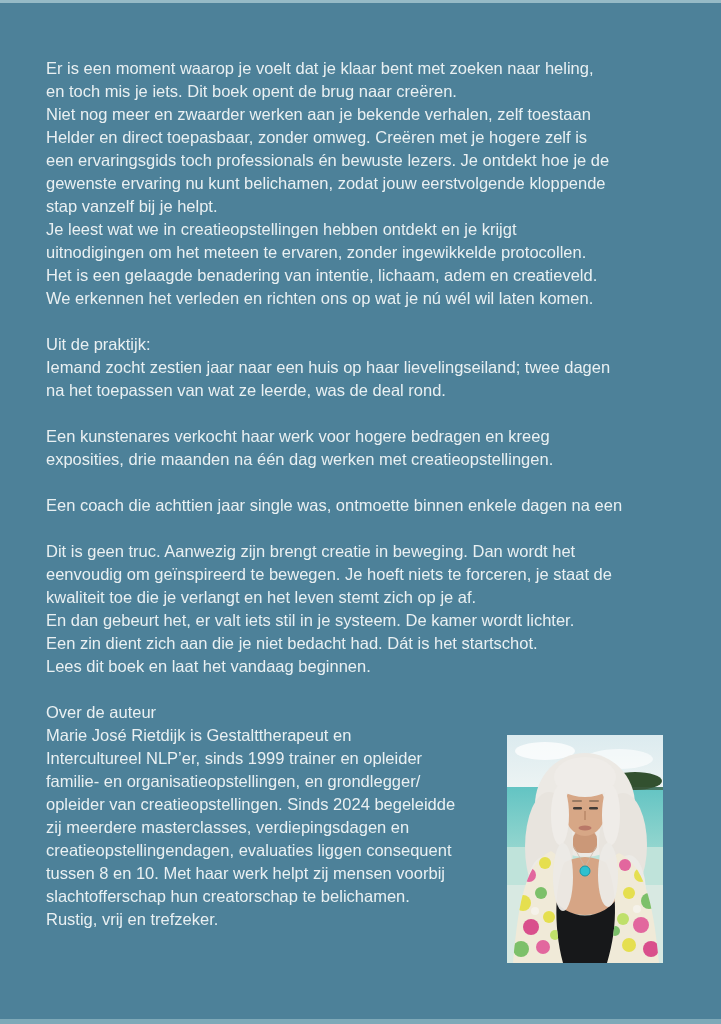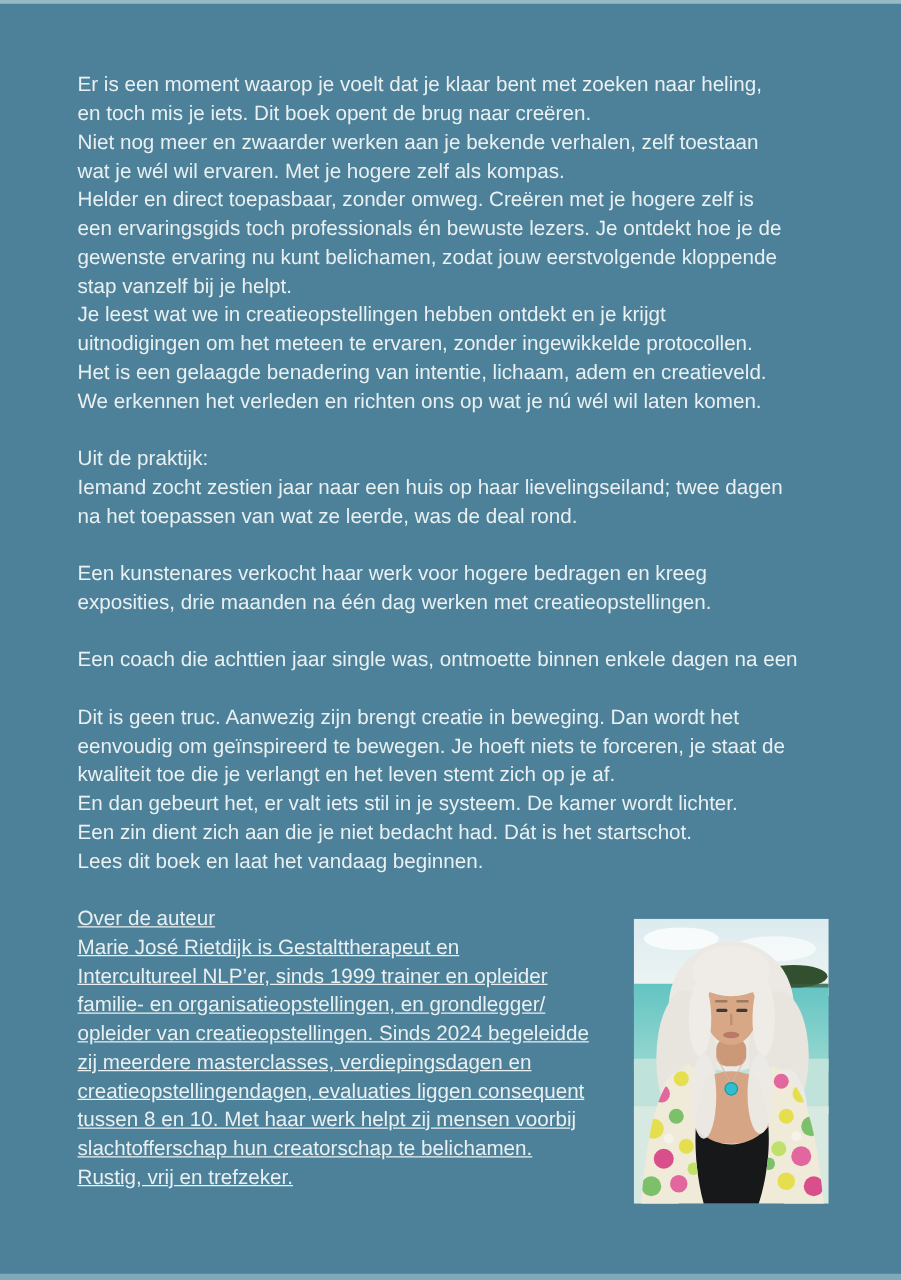--- a/index.html
+++ b/index.html
@@ -15,31 +15,31 @@
   .edge-top {
     position: absolute; top: 0; left: 0; right: 0; height: 3px;
     background: #96bac6;
   }
   .edge-bottom {
     position: absolute; bottom: 0; left: 0; right: 0; height: 5px;
     background: #7ea9b8;
   }
   .content {
     position: absolute;
-    left: 62px;
+    left: 46px;
     top: 57px;
     width: 607px;
     font-size: 16.5px;
     line-height: 23px;
   }
   .para { margin: 0 0 23px 0; }
   .para:last-child { margin-bottom: 0; }
   .ln { white-space: nowrap; height: 23px; }
   .italic .ln { }
-  .author-block { width: 440px; text-decoration: underline; }
+  .author-block { width: 440px; }
   .photo-wrap {
     position: absolute;
     left: 507px;
     top: 735px;
     width: 156px;
     height: 228px;
   }
   .photo-wrap svg { display: block; width: 156px; height: 228px; }
 </style>
 </head>
@@ -47,21 +47,20 @@
 
 <div class="page">
   <div class="edge-top"></div>
 
   <div class="content">
 
     <div class="para">
       <div class="ln">Er is een moment waarop je voelt dat je klaar bent met zoeken naar heling,</div>
       <div class="ln">en toch mis je iets. Dit boek opent de brug naar creëren.</div>
       <div class="ln">Niet nog meer en zwaarder werken aan je bekende verhalen, zelf toestaan</div>
-      <div class="ln">wat je wél wil ervaren. Met je hogere zelf als kompas.</div>
       <div class="ln">Helder en direct toepasbaar, zonder omweg. Creëren met je hogere zelf is</div>
       <div class="ln">een ervaringsgids toch professionals én bewuste lezers. Je ontdekt hoe je de</div>
       <div class="ln">gewenste ervaring nu kunt belichamen, zodat jouw eerstvolgende kloppende</div>
       <div class="ln">stap vanzelf bij je helpt.</div>
       <div class="ln">Je leest wat we in creatieopstellingen hebben ontdekt en je krijgt</div>
       <div class="ln">uitnodigingen om het meteen te ervaren, zonder ingewikkelde protocollen.</div>
       <div class="ln">Het is een gelaagde benadering van intentie, lichaam, adem en creatieveld.</div>
       <div class="ln">We erkennen het verleden en richten ons op wat je nú wél wil laten komen.</div>
     </div>
 

